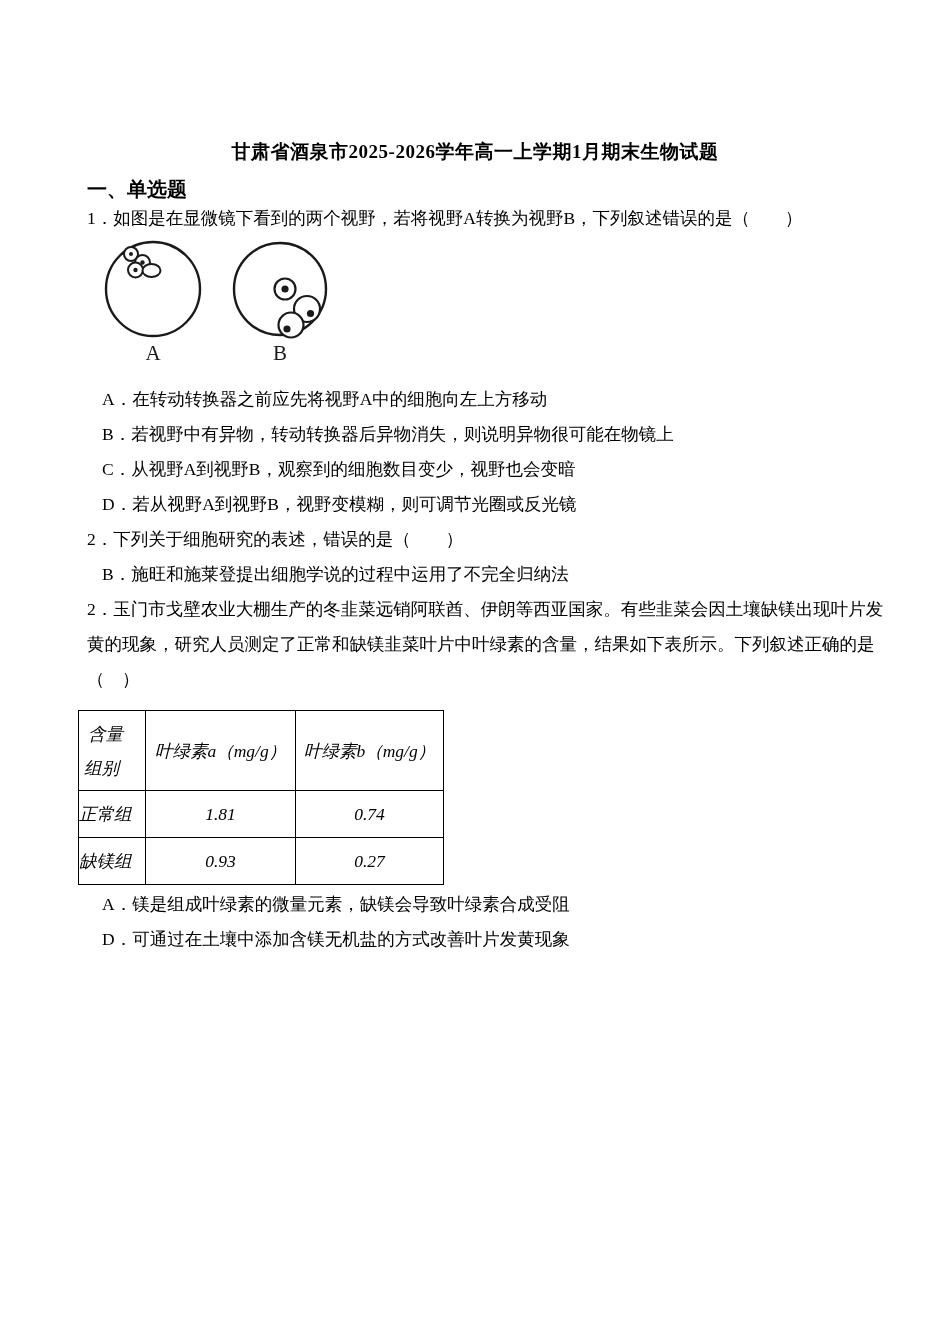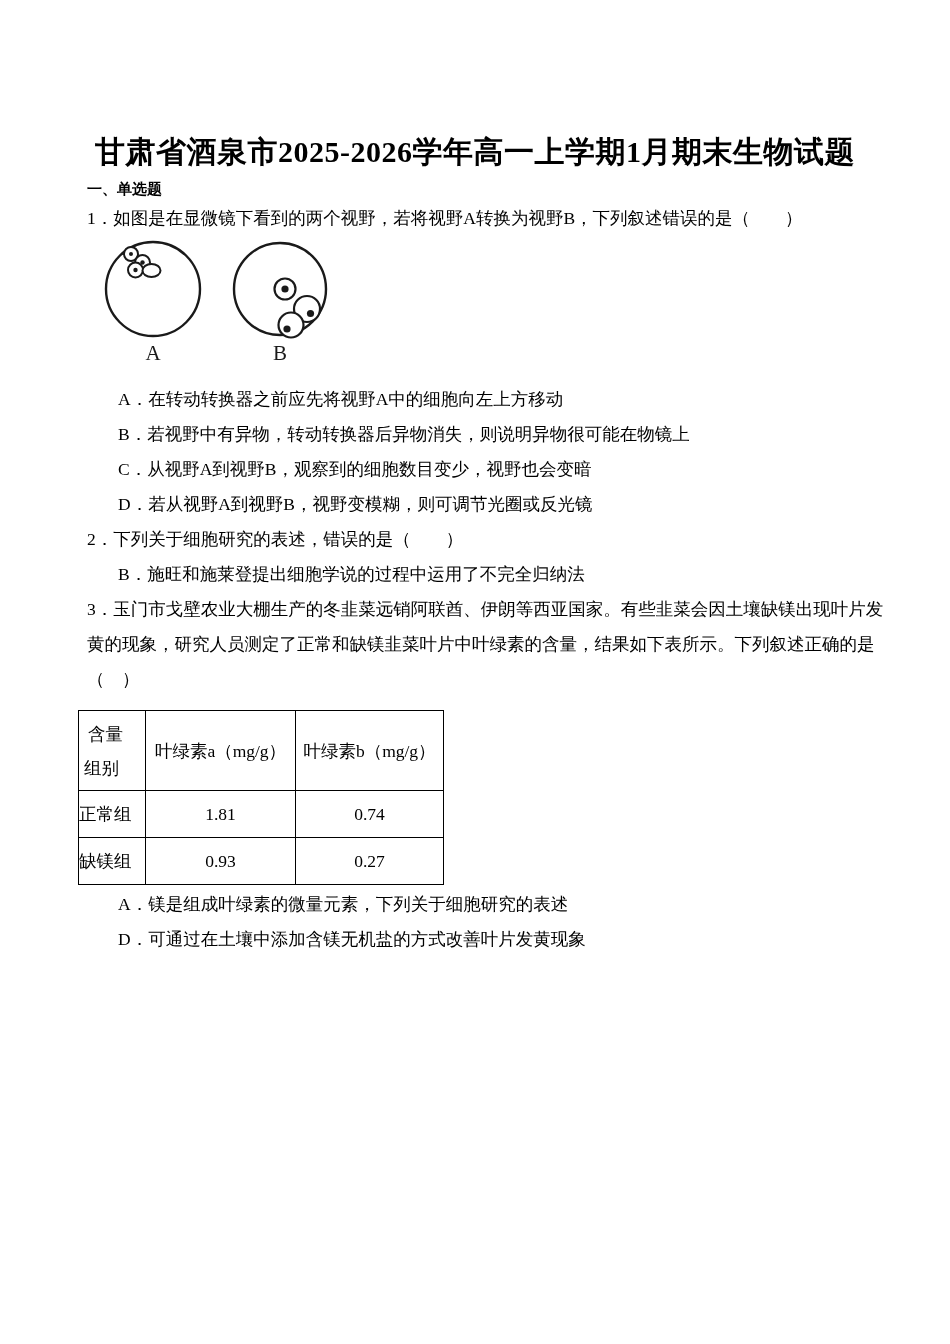--- a/index.html
+++ b/index.html
@@ -12,54 +12,54 @@
     width: 950px;
     height: 1344px;
     background: #ffffff;
     color: #000000;
     font-family: "Liberation Serif", "DejaVu Serif", serif;
     overflow: hidden;
   }
   h1.exam-title {
     margin: 0;
     padding-top: 139px;
-    font-size: 30px;
+    font-size: 19px;
     line-height: 26px;
     font-weight: bold;
     text-align: center;
     letter-spacing: 0.5px;
   }
   .content {
     padding: 0 56px 0 87px;
     font-size: 17.5px;
   }
   h2.section-heading {
     margin: 12px 0 0 0;
-    font-size: 15px;
+    font-size: 20px;
     line-height: 24px;
     font-weight: bold;
   }
   p {
     margin: 0;
     line-height: 35px;
   }
   p.opt {
     text-indent: 15px;
-    margin-left: 16px;
   }
   .figure {
     margin: 2px 0 16px 10px;
   }
   .figure svg {
     display: block;
   }
   table.chl-table {
     border-collapse: collapse;
     margin: 13px 16px 2px -9px;
     table-layout: fixed;
+    font-style: italic;
   }
   table.chl-table td {
     border: 1.5px solid #000000;
     font-size: 17.5px;
     padding: 0;
   }
   td.corner      { width: 66px;  height: 79px; vertical-align: middle; }
   td.head-a      { width: 149px; height: 79px; text-align: center; }
   td.head-b      { width: 147px; height: 79px; text-align: center; }
   tr.data-row td { height: 46px; }
@@ -111,21 +111,21 @@
     </div>
 
     <p class="opt">A．在转动转换器之前应先将视野A中的细胞向左上方移动</p>
     <p class="opt">B．若视野中有异物，转动转换器后异物消失，则说明异物很可能在物镜上</p>
     <p class="opt">C．从视野A到视野B，观察到的细胞数目变少，视野也会变暗</p>
     <p class="opt">D．若从视野A到视野B，视野变模糊，则可调节光圈或反光镜</p>
 
     <p class="stem">2．下列关于细胞研究的表述，错误的是（　　）</p>
     <p class="opt">B．施旺和施莱登提出细胞学说的过程中运用了不完全归纳法</p>
 
-    <p class="stem">3．玉门市戈壁农业大棚生产的冬韭菜远销阿联酋、伊朗等西亚国家。有些韭菜会因土壤缺镁出现叶片发黄的现象，研究人员测定了正常和缺镁韭菜叶片中叶绿素的含量，结果如下表所示。下列叙述正确的是（　）</p>
+    <p class="stem">2．玉门市戈壁农业大棚生产的冬韭菜远销阿联酋、伊朗等西亚国家。有些韭菜会因土壤缺镁出现叶片发黄的现象，研究人员测定了正常和缺镁韭菜叶片中叶绿素的含量，结果如下表所示。下列叙述正确的是（　）</p>
 
     <table class="chl-table">
       <tbody>
           <tr>
         <td class="corner">
           <span class="corner-top">含量</span>
           <span class="corner-bottom">组别</span>
         </td>
         <td class="head-a">叶绿素a（mg/g）</td>
         <td class="head-b">叶绿素b（mg/g）</td>
@@ -136,17 +136,17 @@
         <td class="val">0.74</td>
       </tr>
       <tr class="data-row">
         <td class="group">缺镁组</td>
         <td class="val">0.93</td>
         <td class="val">0.27</td>
       </tr>
     </tbody>
       </table>
 
-    <p class="opt">A．镁是组成叶绿素的微量元素，下列关于细胞研究的表述</p>
+    <p class="opt">A．镁是组成叶绿素的微量元素，缺镁会导致叶绿素合成受阻</p>
     <p class="opt">D．可通过在土壤中添加含镁无机盐的方式改善叶片发黄现象</p>
 
   </div>
 </div>
 
 </body></html>

